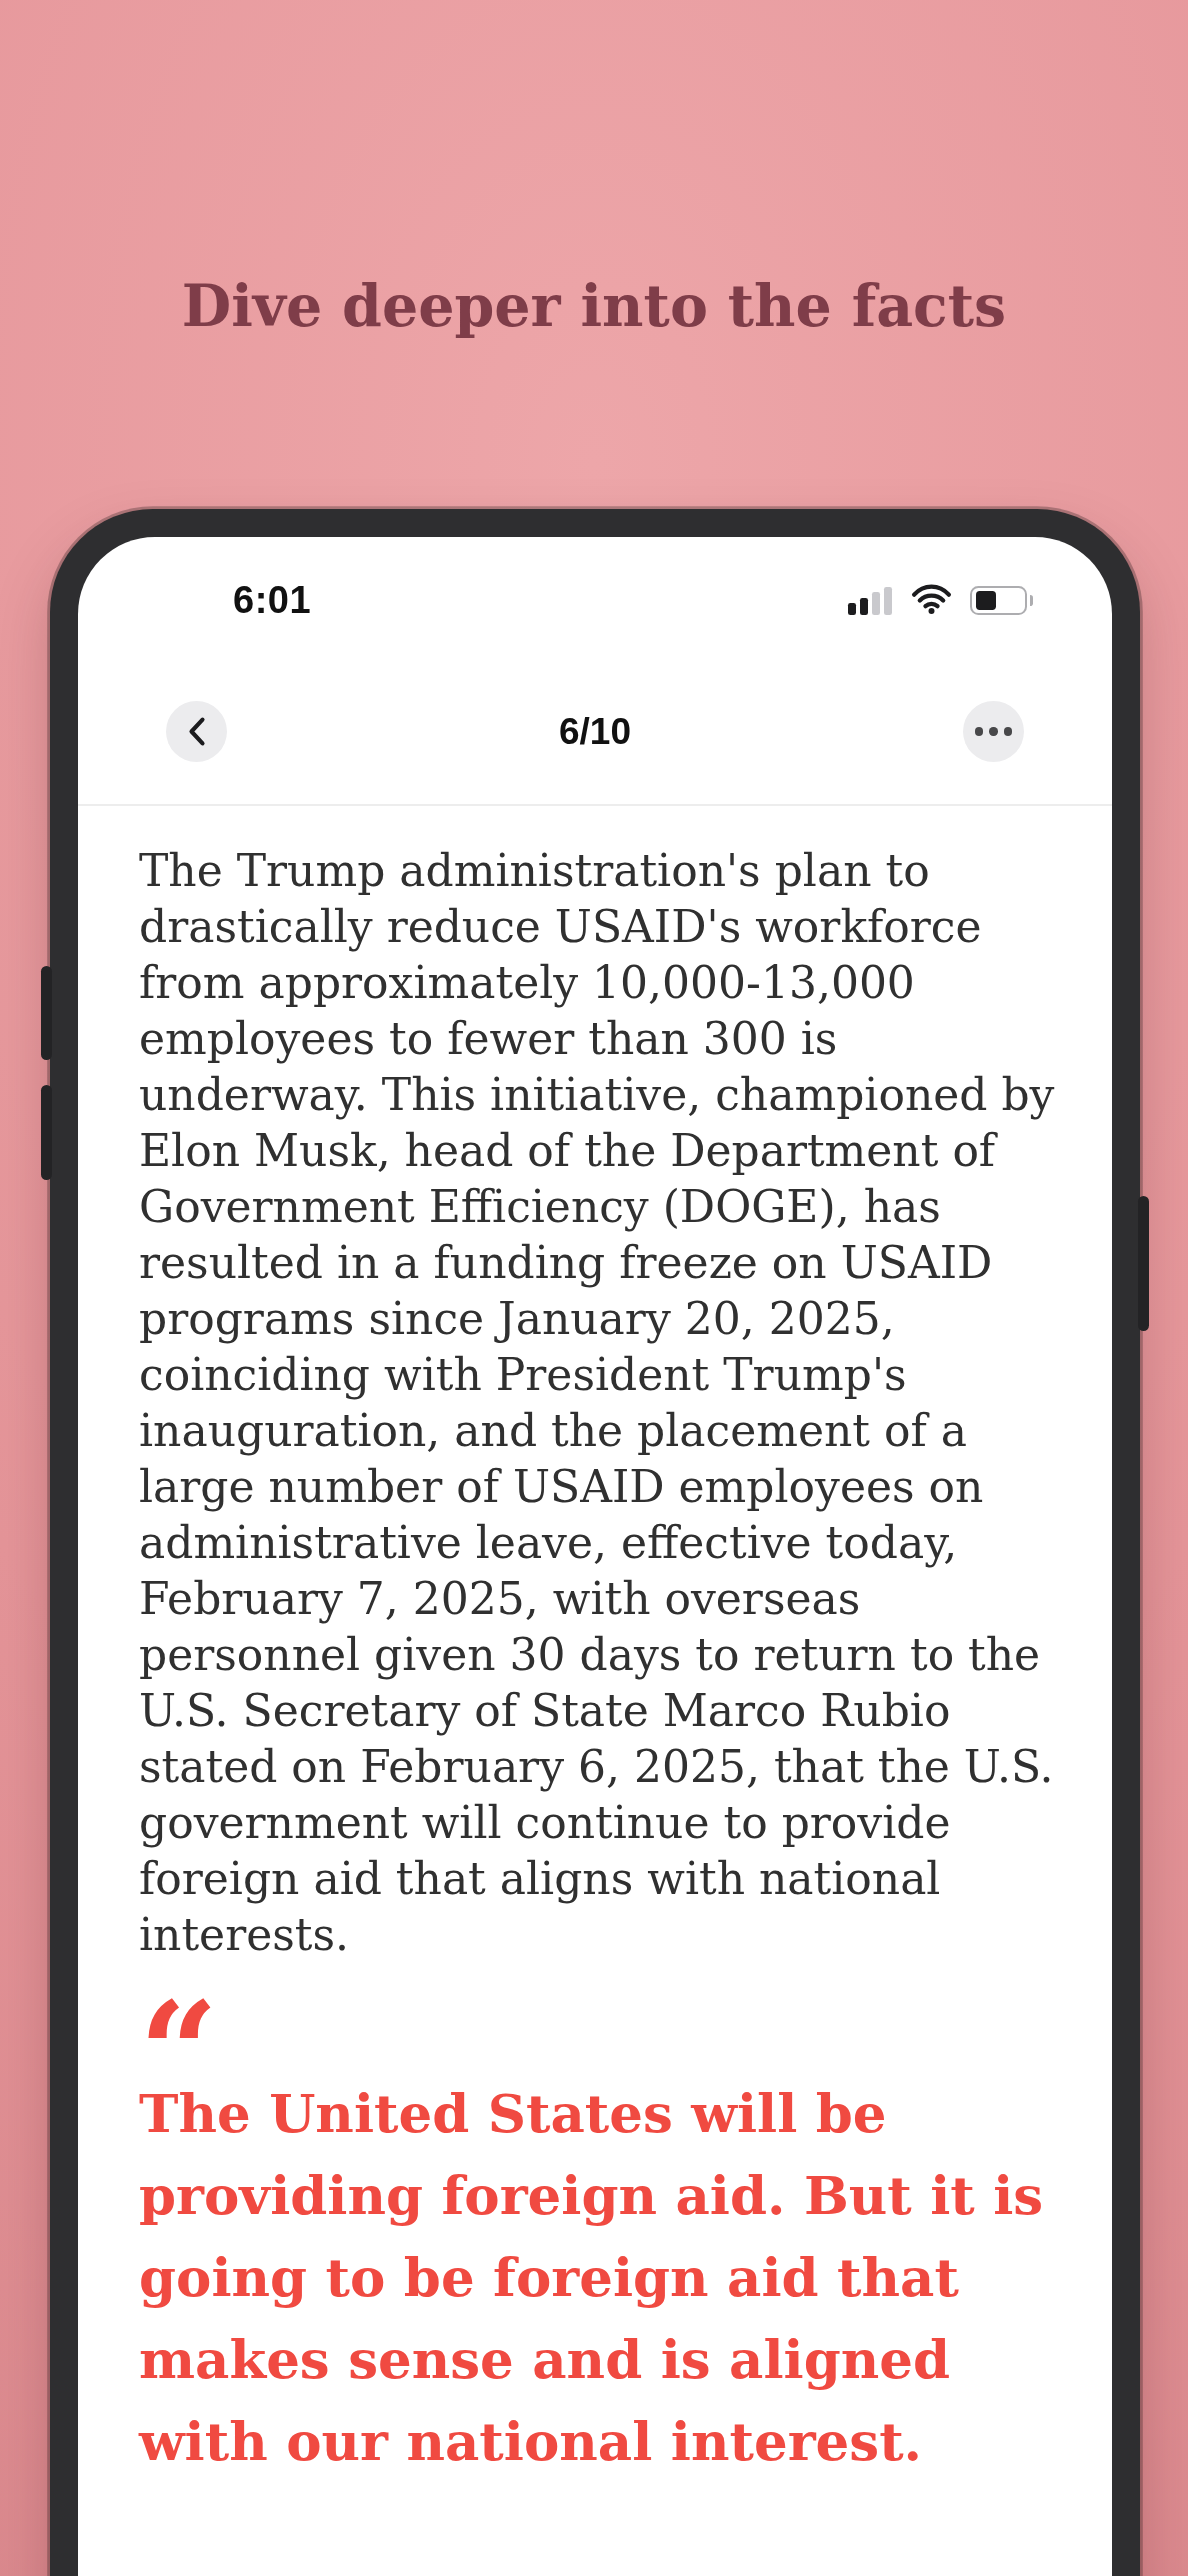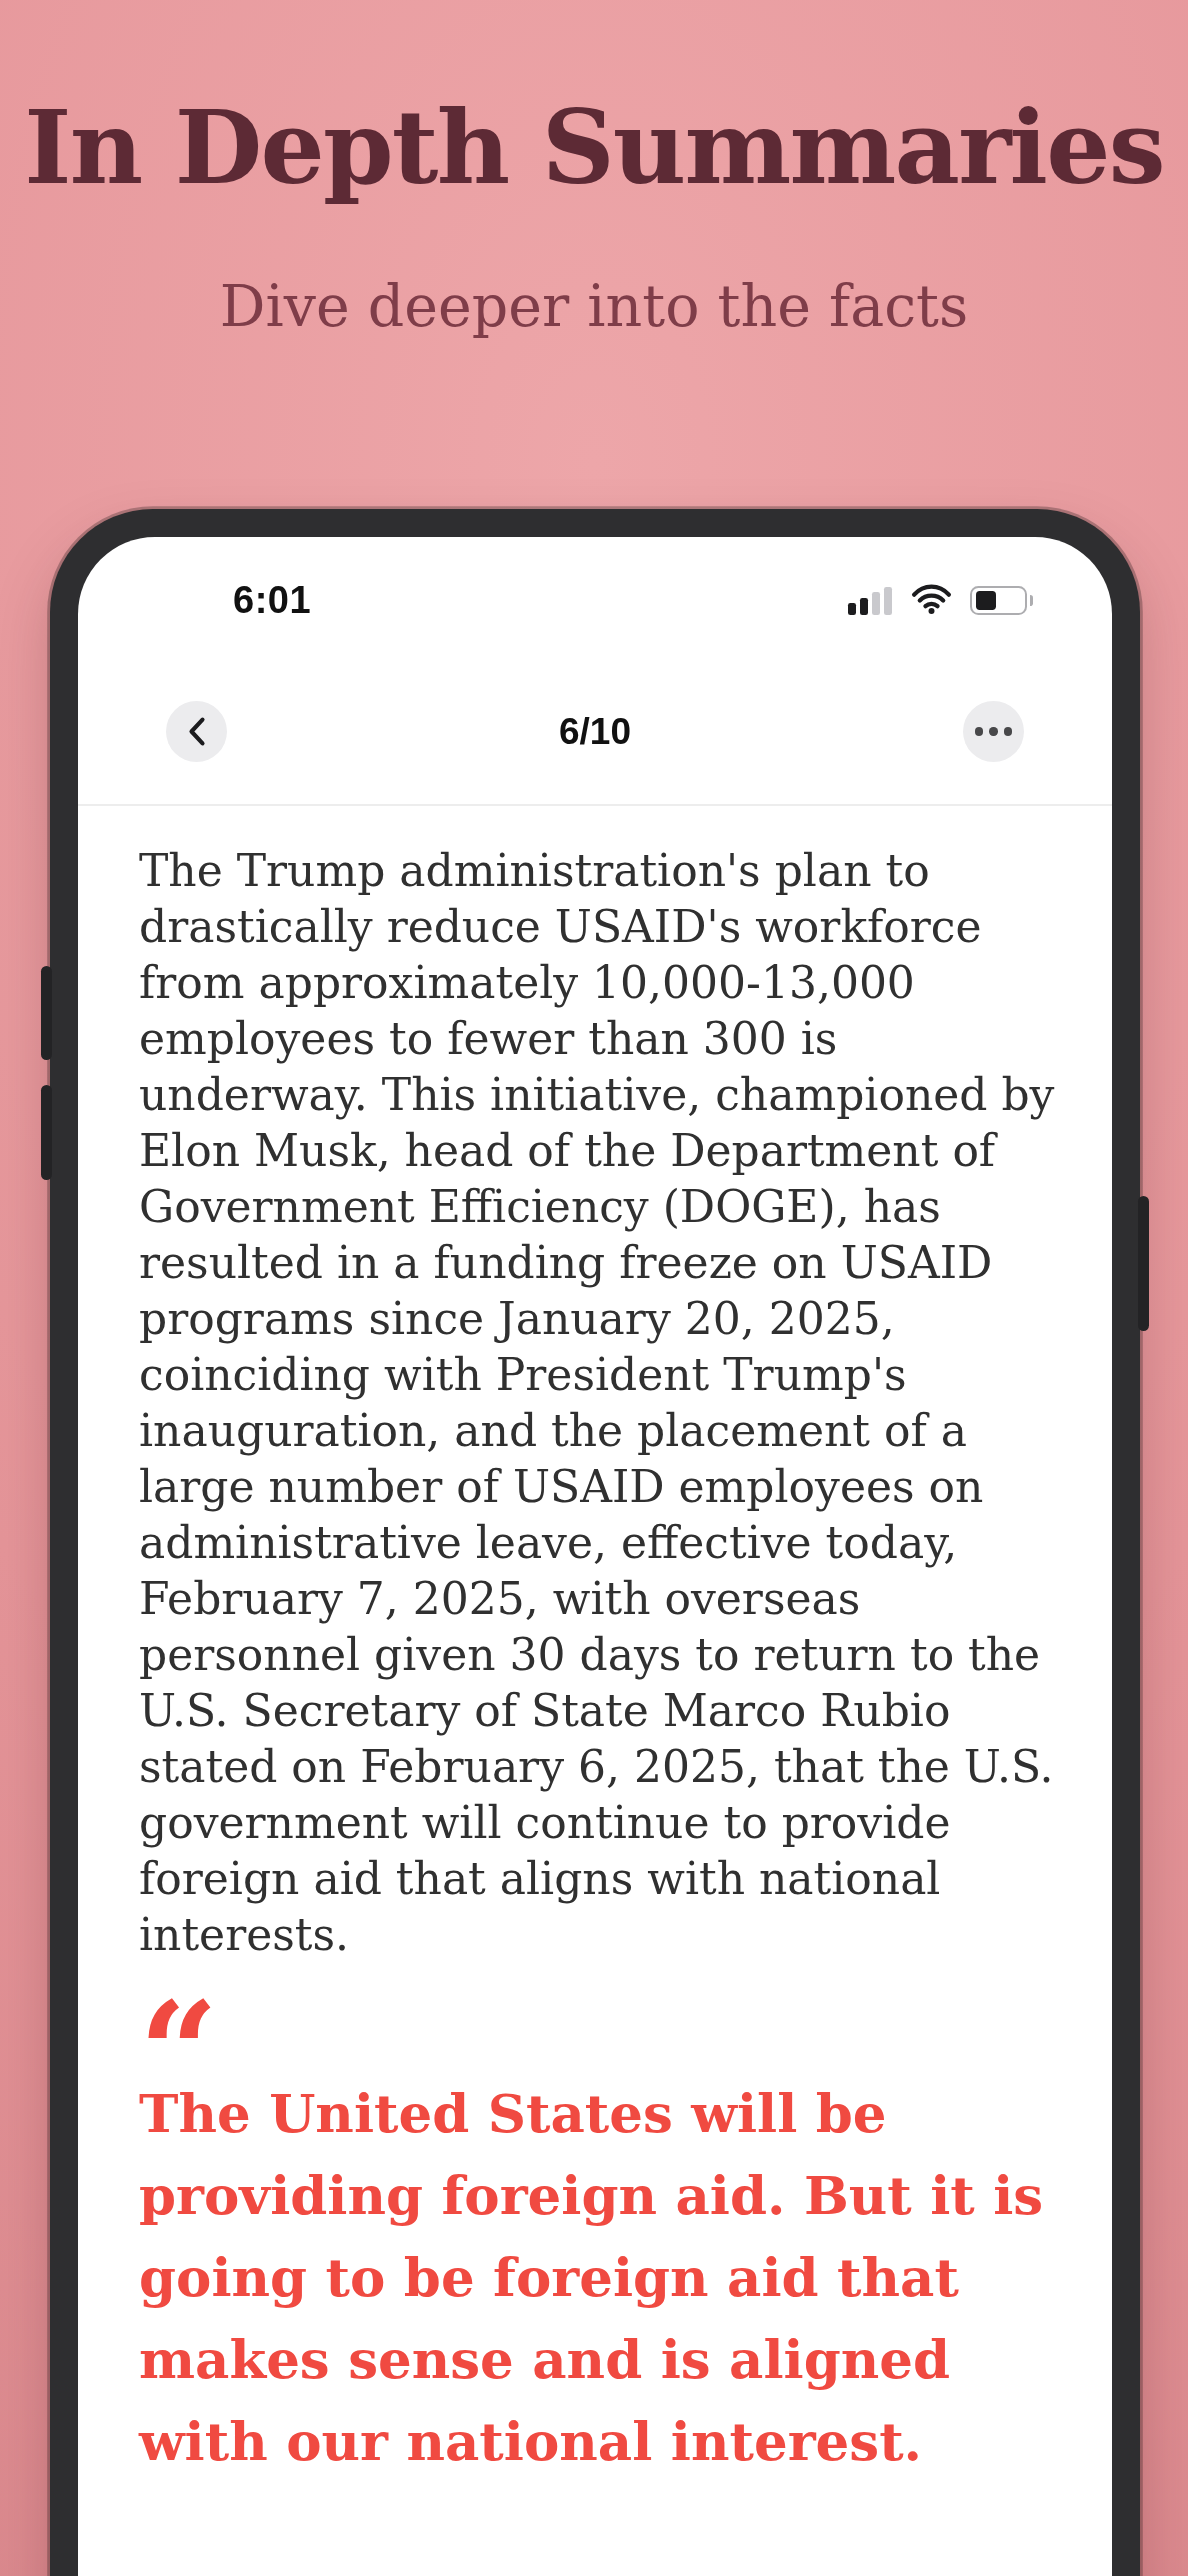--- a/index.html
+++ b/index.html
@@ -28,21 +28,21 @@
   }
 
   .hero-subtitle {
     position: absolute;
     top: 260px;
     left: 0;
     width: 100%;
     text-align: center;
     font-size: 57px;
     line-height: 92px;
-    font-weight: 400;
+    font-weight: 700;
     color: #7f3d49;
   }
 
   
   .phone {
     position: absolute;
     left: 50px;
     top: 509px;
     width: 1090px;
     height: 2257px;
@@ -174,21 +174,20 @@
     line-height: 82px;
     font-weight: 700;
     color: #f04a41;
   }
 </style>
 </head>
 <body>
 
 <div class="page">
 
-  <h1 class="hero-title">In Depth Summaries</h1>
 
   <div class="hero-subtitle">
     <div>Dive deeper into the facts</div>
   </div>
 
   <div class="phone">
     <div class="side-btn left vol-up"></div>
     <div class="side-btn left vol-down"></div>
     <div class="side-btn right power"></div>
 

